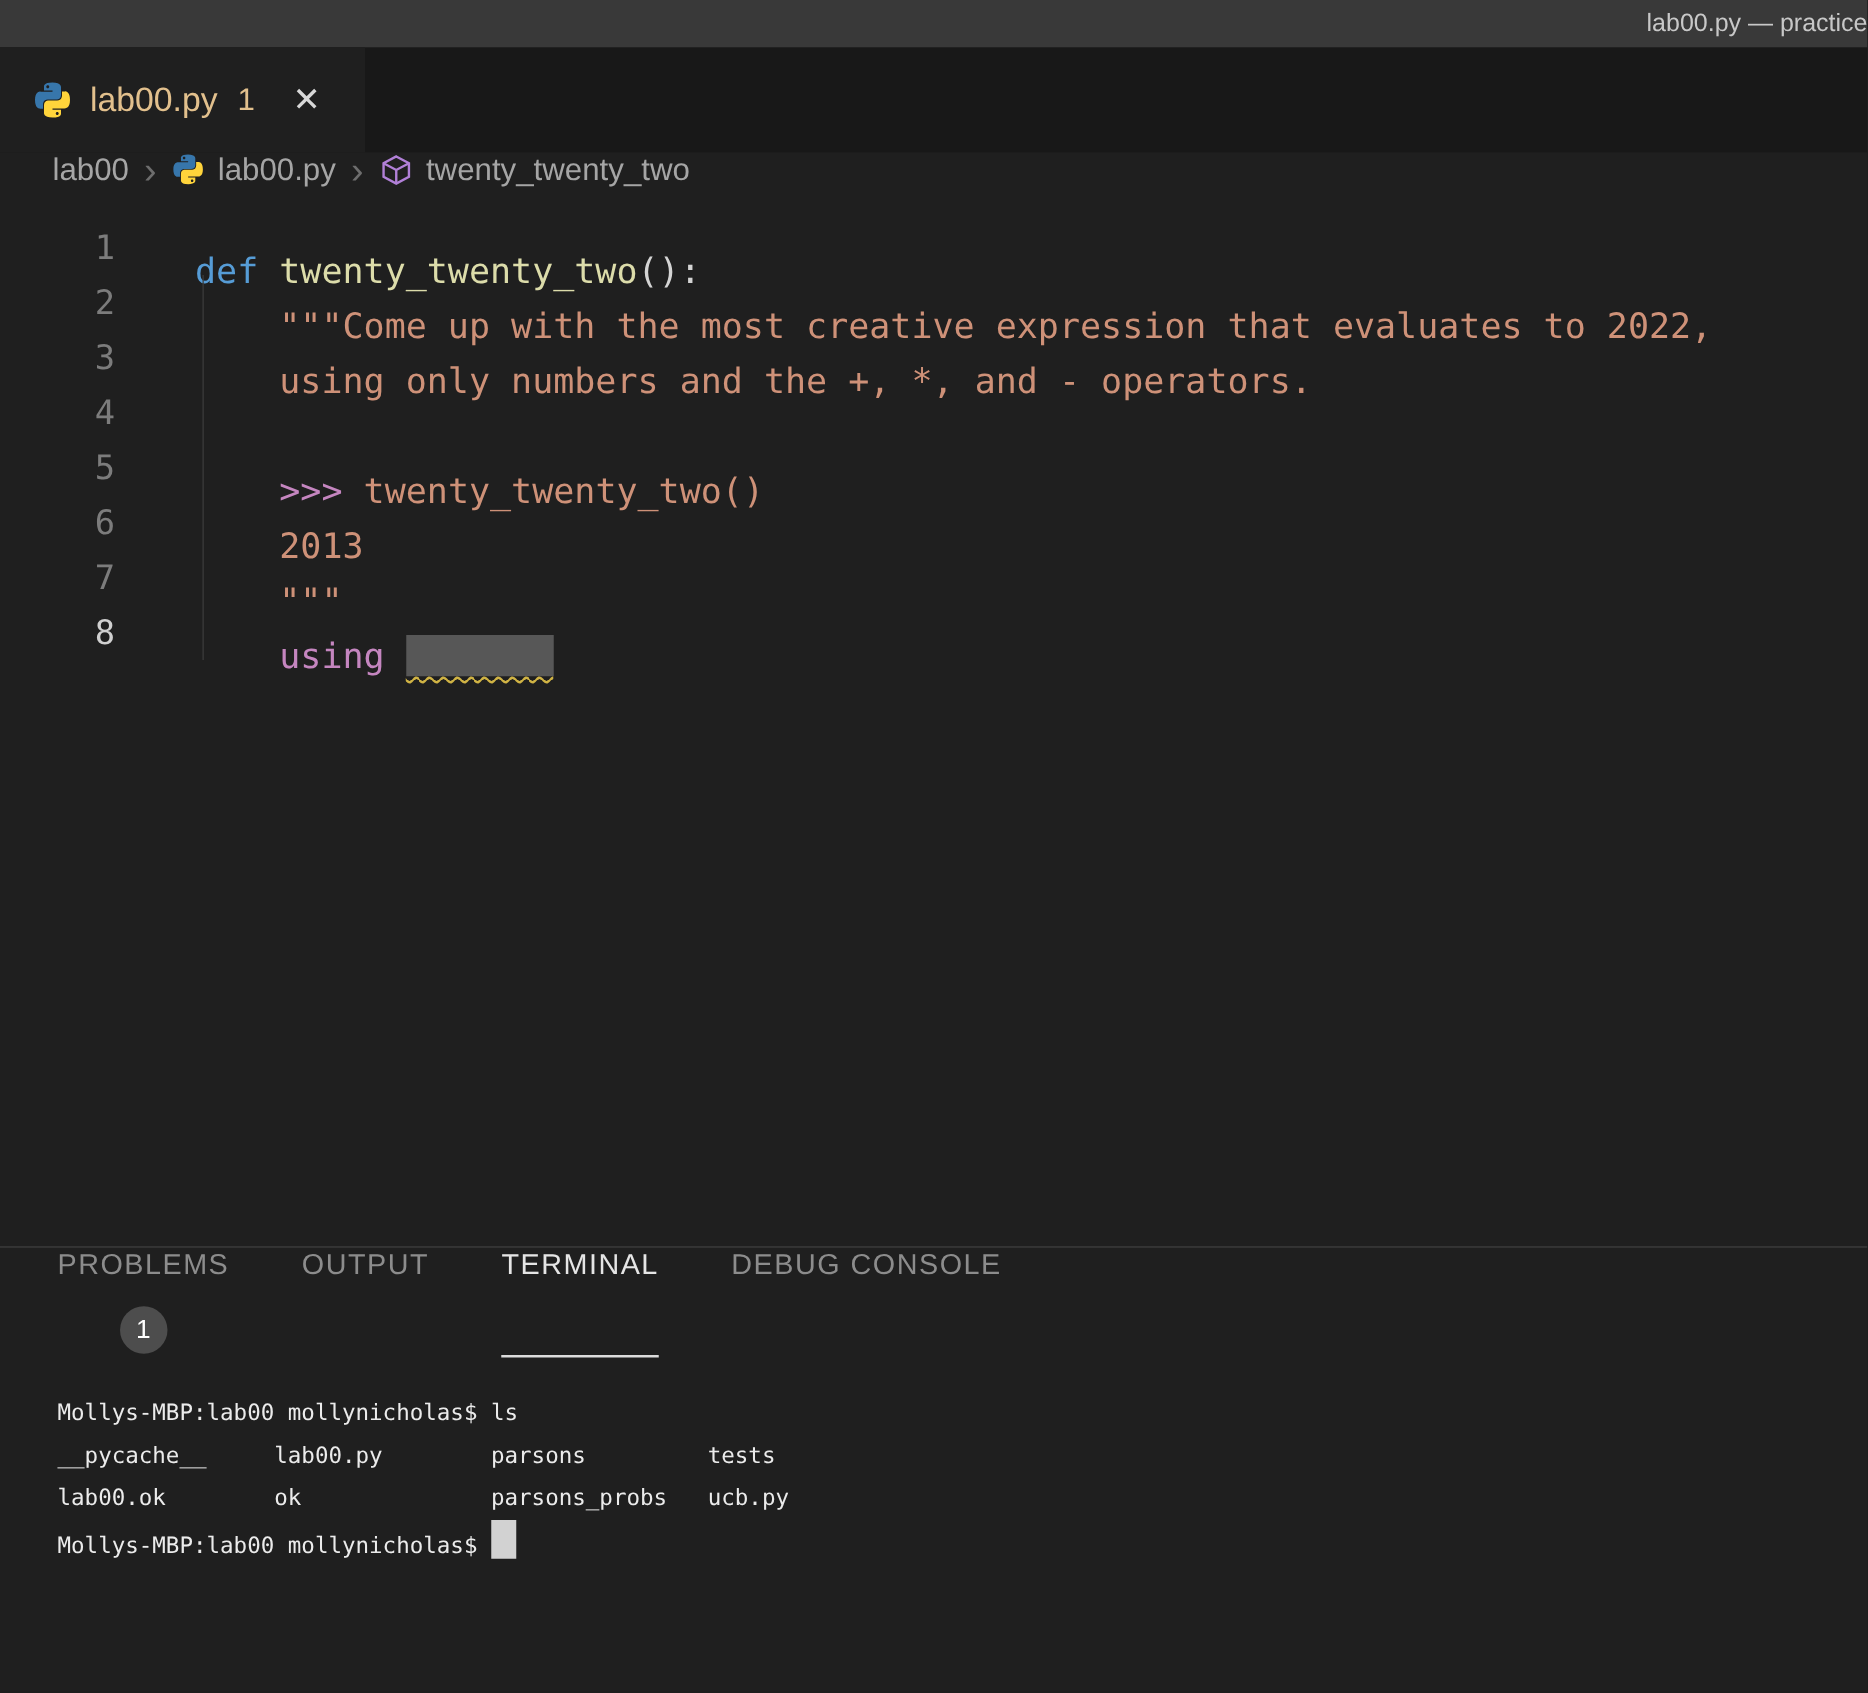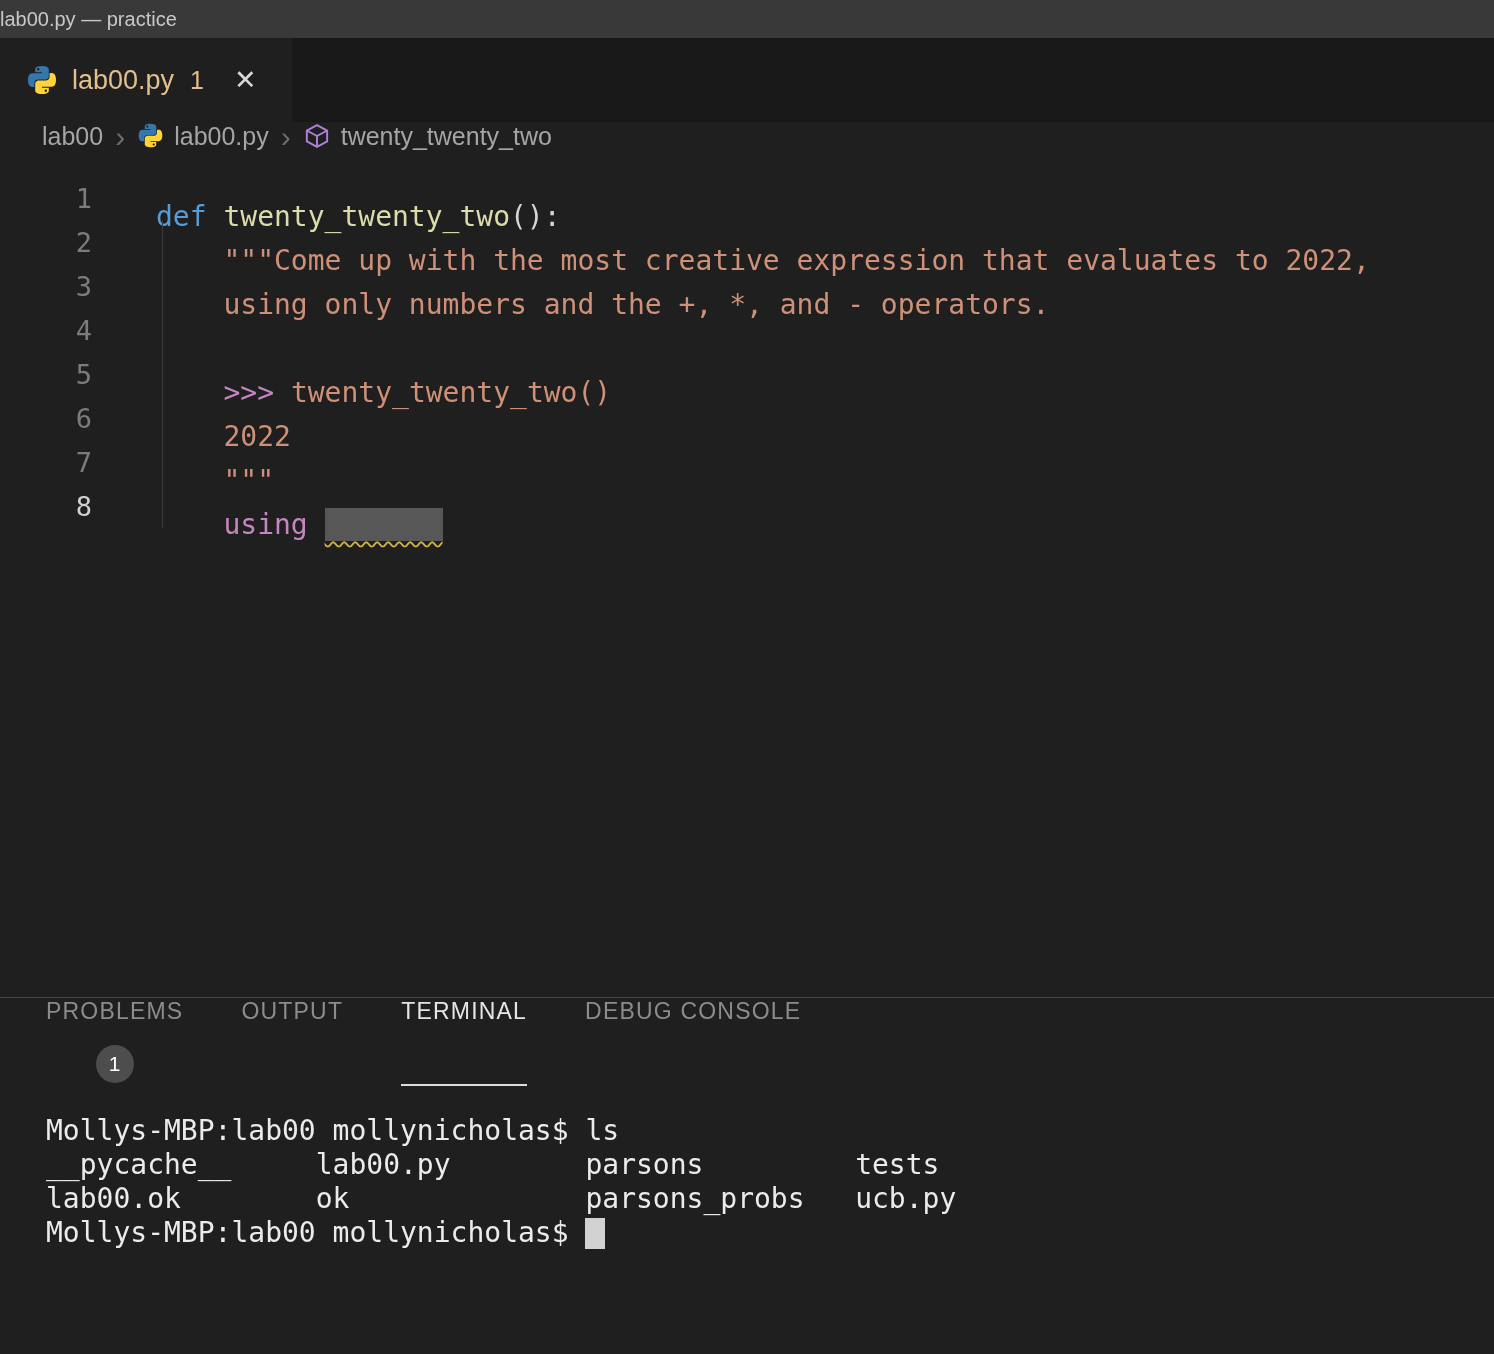--- a/index.html
+++ b/index.html
@@ -9,21 +9,21 @@
     font-family: "Liberation Sans", sans-serif;
     overflow: hidden;
   }
 
   
   .titlebar {
     height: 38px;
     background: #393939;
     display: flex;
     align-items: center;
-    justify-content: flex-start;
+    justify-content: flex-end;
     color: #c8c8c8;
     font-size: 20px;
   }
 
   
   .tabbar {
     height: 84px;
     background: #181818;
     display: flex;
     align-items: stretch;
@@ -98,21 +98,21 @@
   .ptab.active { color: #e5e5e5; border-bottom-color: #dcdcdc; }
   .pbadge {
     min-width: 38px; height: 38px; border-radius: 19px;
     background: #4d4d4d; color: #ffffff; font-size: 21px; letter-spacing: 0;
     display: flex; align-items: center; justify-content: center;
   }
 
   .terminal {
     padding: 28px 0 0 46px;
     font-family: "DejaVu Sans Mono", "Liberation Mono", monospace;
-    font-size: 28px;
+    font-size: 18px;
     color: #ebebeb;
   }
   .term-line { white-space: pre; height: 34px; line-height: 34px; }
   .cursor {
     display: inline-block; width: 20px; height: 31px;
     background: #d2d2d2; vertical-align: text-bottom;
   }
 </style>
 </head>
 <body>
@@ -180,21 +180,21 @@
       <div class="code"><span class="pn"></span></div>
     </div>
 
     <div class="code-row">
       <div class="ln">5</div>
       <div class="code"><span class="pn">    </span><span class="ctrl">&gt;&gt;&gt; </span><span class="str">twenty_twenty_two()</span></div>
     </div>
 
     <div class="code-row">
       <div class="ln">6</div>
-      <div class="code"><span class="str">    2022</span></div>
+      <div class="code"><span class="str">    2013</span></div>
     </div>
 
     <div class="code-row">
       <div class="ln">7</div>
       <div class="code"><span class="str">    """</span></div>
     </div>
 
     <div class="code-row">
       <div class="ln active">8</div>
       <div class="code"><span class="pn">    </span><span class="ctrl">using</span><span class="pn"> </span><span class="placeholder"></span></div>

